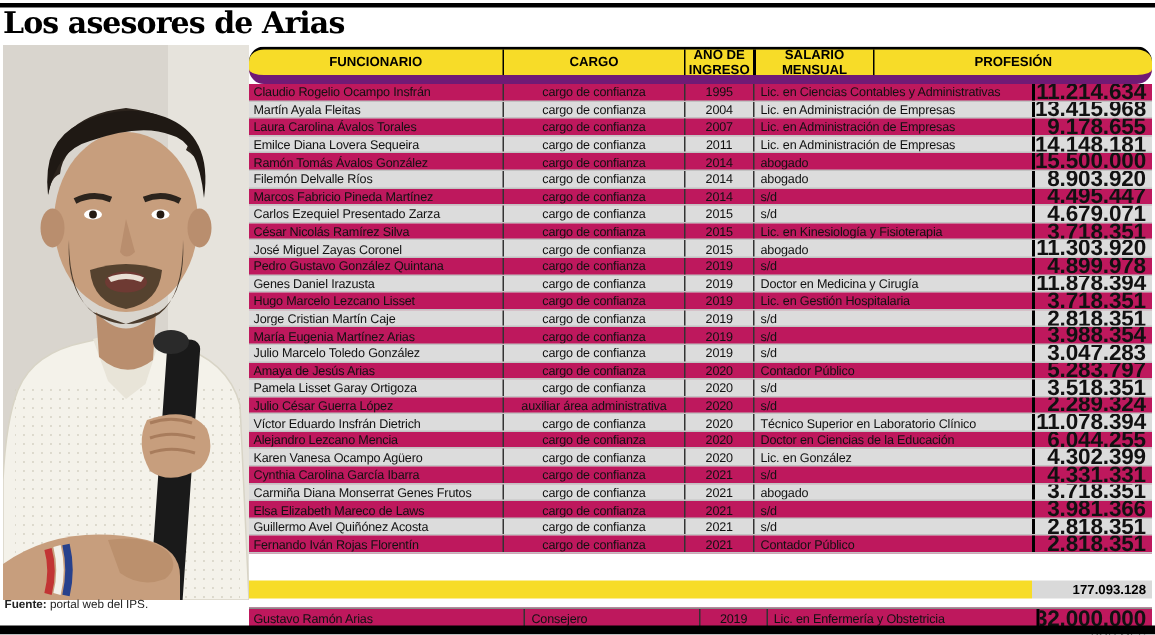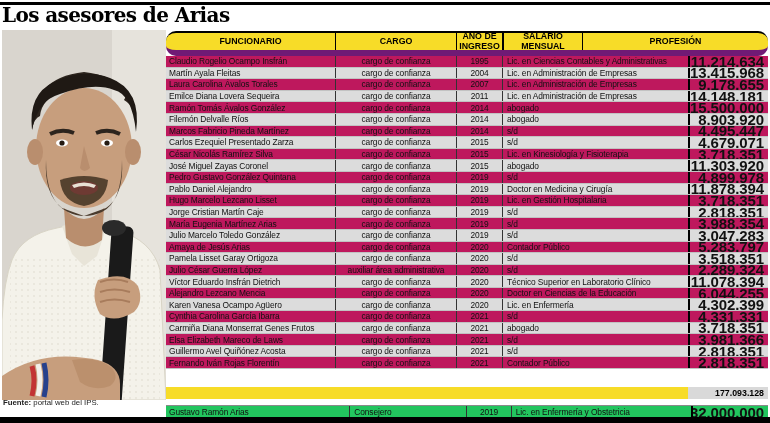--- a/index.html
+++ b/index.html
@@ -32,21 +32,21 @@
   .td.c3 { padding-left:4px; border-left:1px solid #333; }
   .td.c4 { justify-content:flex-end; padding-right:4px; border-left:2px solid #000;
            font-weight:bold; font-size:15px; }
 
   .total-row { display:flex; height:12px; margin-top:18px; }
   .total-bar { width:522px; background:#F7DC28; }
   .total-cell { width:80px; background:#d9d9d9; display:flex; align-items:center; justify-content:flex-end;
                 padding-right:4px; font-weight:bold; font-size:8.8px; color:#000; }
 
   .consejero-row { display:flex; height:14px; margin-top:6px; border-top:1px solid #8a8a8a;
-                   border-bottom:1px solid #8a8a8a; background:#22c55e; }
+                   border-bottom:1px solid #8a8a8a; background:#be185d; }
 
   .pormes-wrap { display:flex; justify-content:flex-end; }
   .pormes { width:80px; text-align:right; font-size:8px; color:#222; padding:1px 4px 1px 0;
             border-bottom:1px solid #aaa; }
 
   .credit { display:flex; justify-content:flex-end; align-items:center; gap:3px; padding:2px 2px 0 0; }
   .credit-label { font-size:7.5px; font-weight:bold; color:#333; }
   .credit-logo { background:#16325C; color:#fff; font-size:7px; font-weight:bold; font-style:italic;
                  padding:0 3px 1px 3px; border-bottom:2px solid #D42B1E; line-height:8px; }
 
@@ -203,21 +203,21 @@
         <div class="td c4">11.303.920</div>
       </div>
       <div class="row">
         <div class="td c0">Pedro Gustavo González Quintana</div>
         <div class="td c1">cargo de confianza</div>
         <div class="td c2">2019</div>
         <div class="td c3">s/d</div>
         <div class="td c4">4.899.978</div>
       </div>
       <div class="row">
-        <div class="td c0">Pablo Daniel Alejandro</div>
+        <div class="td c0">Genes Daniel Irazusta</div>
         <div class="td c1">cargo de confianza</div>
         <div class="td c2">2019</div>
         <div class="td c3">Doctor en Medicina y Cirugía</div>
         <div class="td c4">11.878.394</div>
       </div>
       <div class="row">
         <div class="td c0">Hugo Marcelo Lezcano Lisset</div>
         <div class="td c1">cargo de confianza</div>
         <div class="td c2">2019</div>
         <div class="td c3">Lic. en Gestión Hospitalaria</div>
@@ -276,21 +276,21 @@
         <div class="td c0">Alejandro Lezcano Mencia</div>
         <div class="td c1">cargo de confianza</div>
         <div class="td c2">2020</div>
         <div class="td c3">Doctor en Ciencias de la Educación</div>
         <div class="td c4">6.044.255</div>
       </div>
       <div class="row">
         <div class="td c0">Karen Vanesa Ocampo Agüero</div>
         <div class="td c1">cargo de confianza</div>
         <div class="td c2">2020</div>
-        <div class="td c3">Lic. en Enfermería</div>
+        <div class="td c3">Lic. en González</div>
         <div class="td c4">4.302.399</div>
       </div>
       <div class="row">
         <div class="td c0">Cynthia Carolina García Ibarra</div>
         <div class="td c1">cargo de confianza</div>
         <div class="td c2">2021</div>
         <div class="td c3">s/d</div>
         <div class="td c4">4.331.331</div>
       </div>
       <div class="row">

